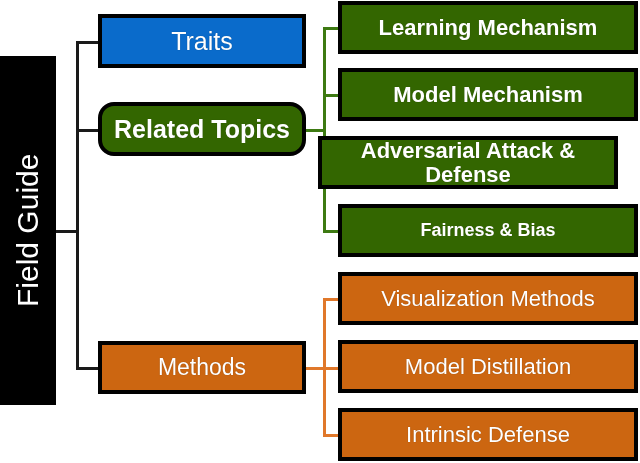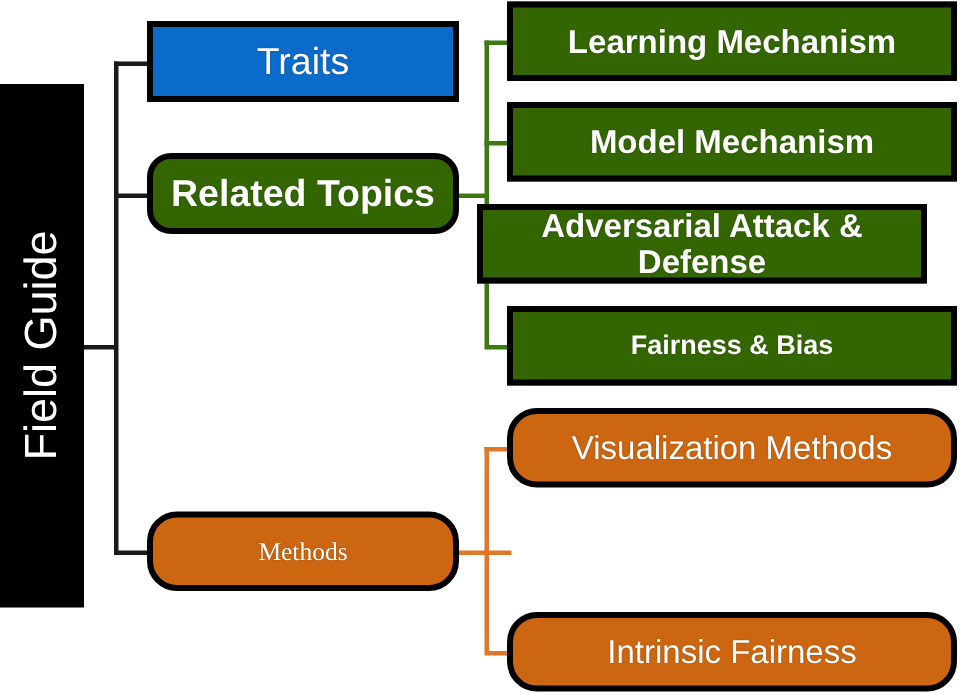--- a/index.html
+++ b/index.html
@@ -35,21 +35,21 @@
     text-shadow: 0 0 1px rgba(0,0,0,0.35);
   }
   .node.root {
     border: 0;
     background: #000000;
     writing-mode: vertical-rl;
     transform: rotate(180deg);
   }
   .node.blue   { background: #0A6BCB; }
   .node.green  { background: #336600; font-weight: bold; }
-  .node.orange { background: #CC6611; border-radius: 20px; }
+  .node.orange { background: #CC6611; }
 
   
   .conn {
     position: absolute;
     z-index: 1;
   }
   .conn.h { height: 0; border-top-width: 3px; border-top-style: solid; }
   .conn.v { width: 0;  border-left-width: 3px; border-left-style: solid; }
 
   .conn.black { border-color: #1a1a1a; }
@@ -89,21 +89,21 @@
   </div>
 
   <div class="node blue" style="left:98px; top:14px; width:208px; height:54px; font-size:25px;">
     <span>Traits</span>
   </div>
 
   <div class="node green" style="left:98px; top:102px; width:208px; height:54px; font-size:25px;border-radius:16px;">
     <span>Related Topics</span>
   </div>
 
-  <div class="node orange" style="left:98px; top:341px; width:208px; height:53px; font-size:17px;font-family:Liberation Serif, serif;">
+  <div class="node orange" style="left:98px; top:341px; width:208px; height:53px; font-size:23px;">
     <span>Methods</span>
   </div>
 
   <div class="node green" style="left:338px; top:1px; width:300px; height:53px; font-size:22px;">
     <span>Learning Mechanism</span>
   </div>
 
   <div class="node green" style="left:338px; top:68px; width:300px; height:53px; font-size:22px;">
     <span>Model Mechanism</span>
   </div>
@@ -113,18 +113,21 @@
   </div>
 
   <div class="node green" style="left:338px; top:204px; width:300px; height:53px; font-size:18px;">
     <span>Fairness &amp; Bias</span>
   </div>
 
   <div class="node orange" style="left:338px; top:272px; width:300px; height:53px; font-size:22px;">
     <span>Visualization Methods</span>
   </div>
 
+  <div class="node orange" style="left:338px; top:340px; width:300px; height:53px; font-size:22px;">
+    <span>Model Distillation</span>
+  </div>
 
   <div class="node orange" style="left:338px; top:408px; width:300px; height:53px; font-size:22px;">
-    <span>Intrinsic Fairness</span>
+    <span>Intrinsic Defense</span>
   </div>
 
 </div>
 
 </body></html>

